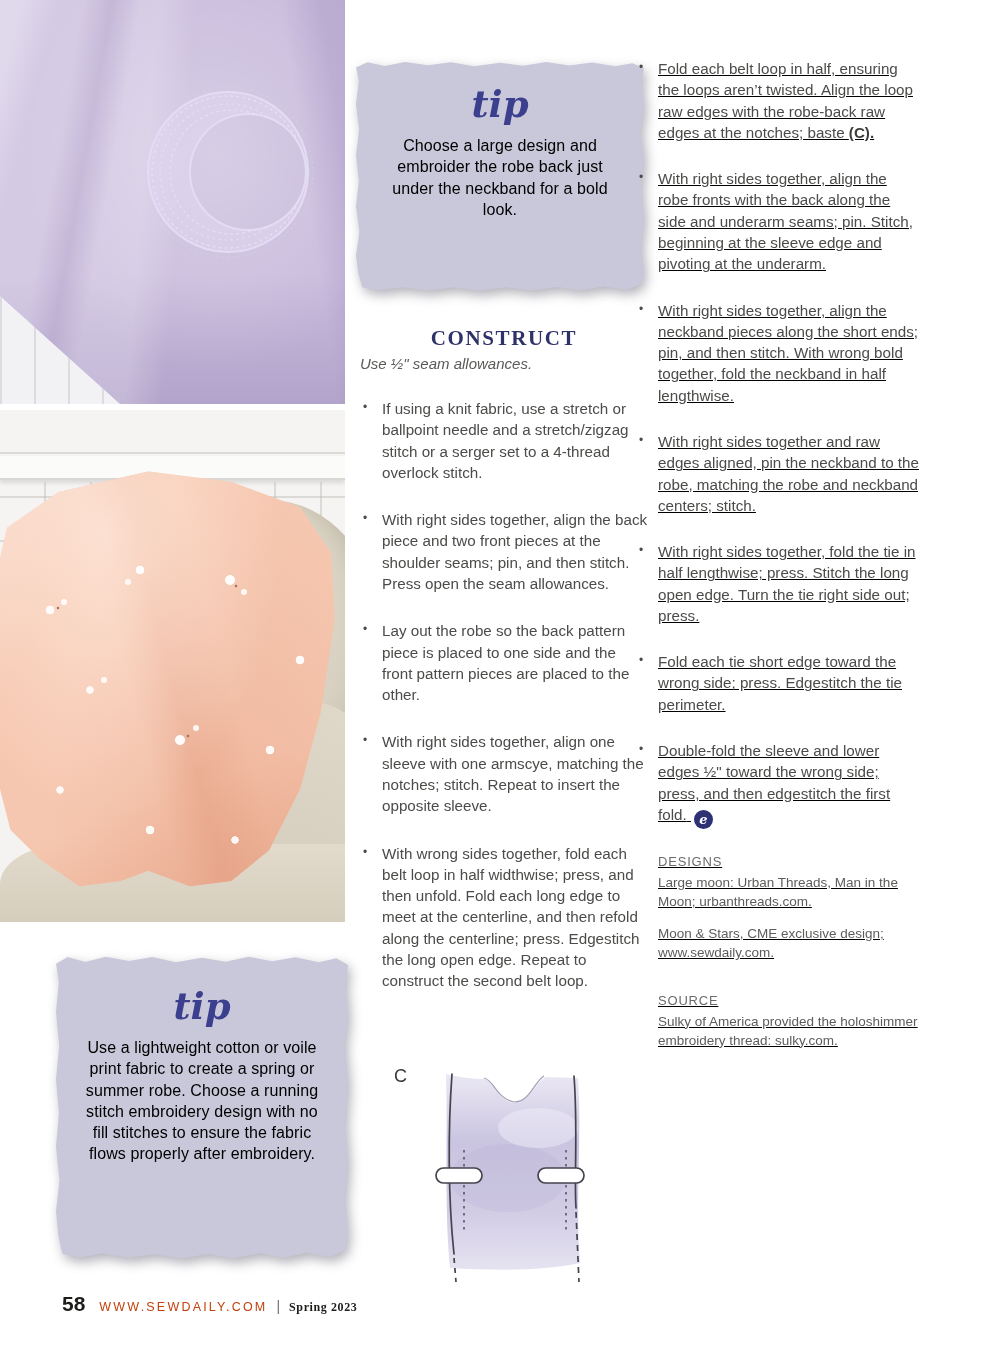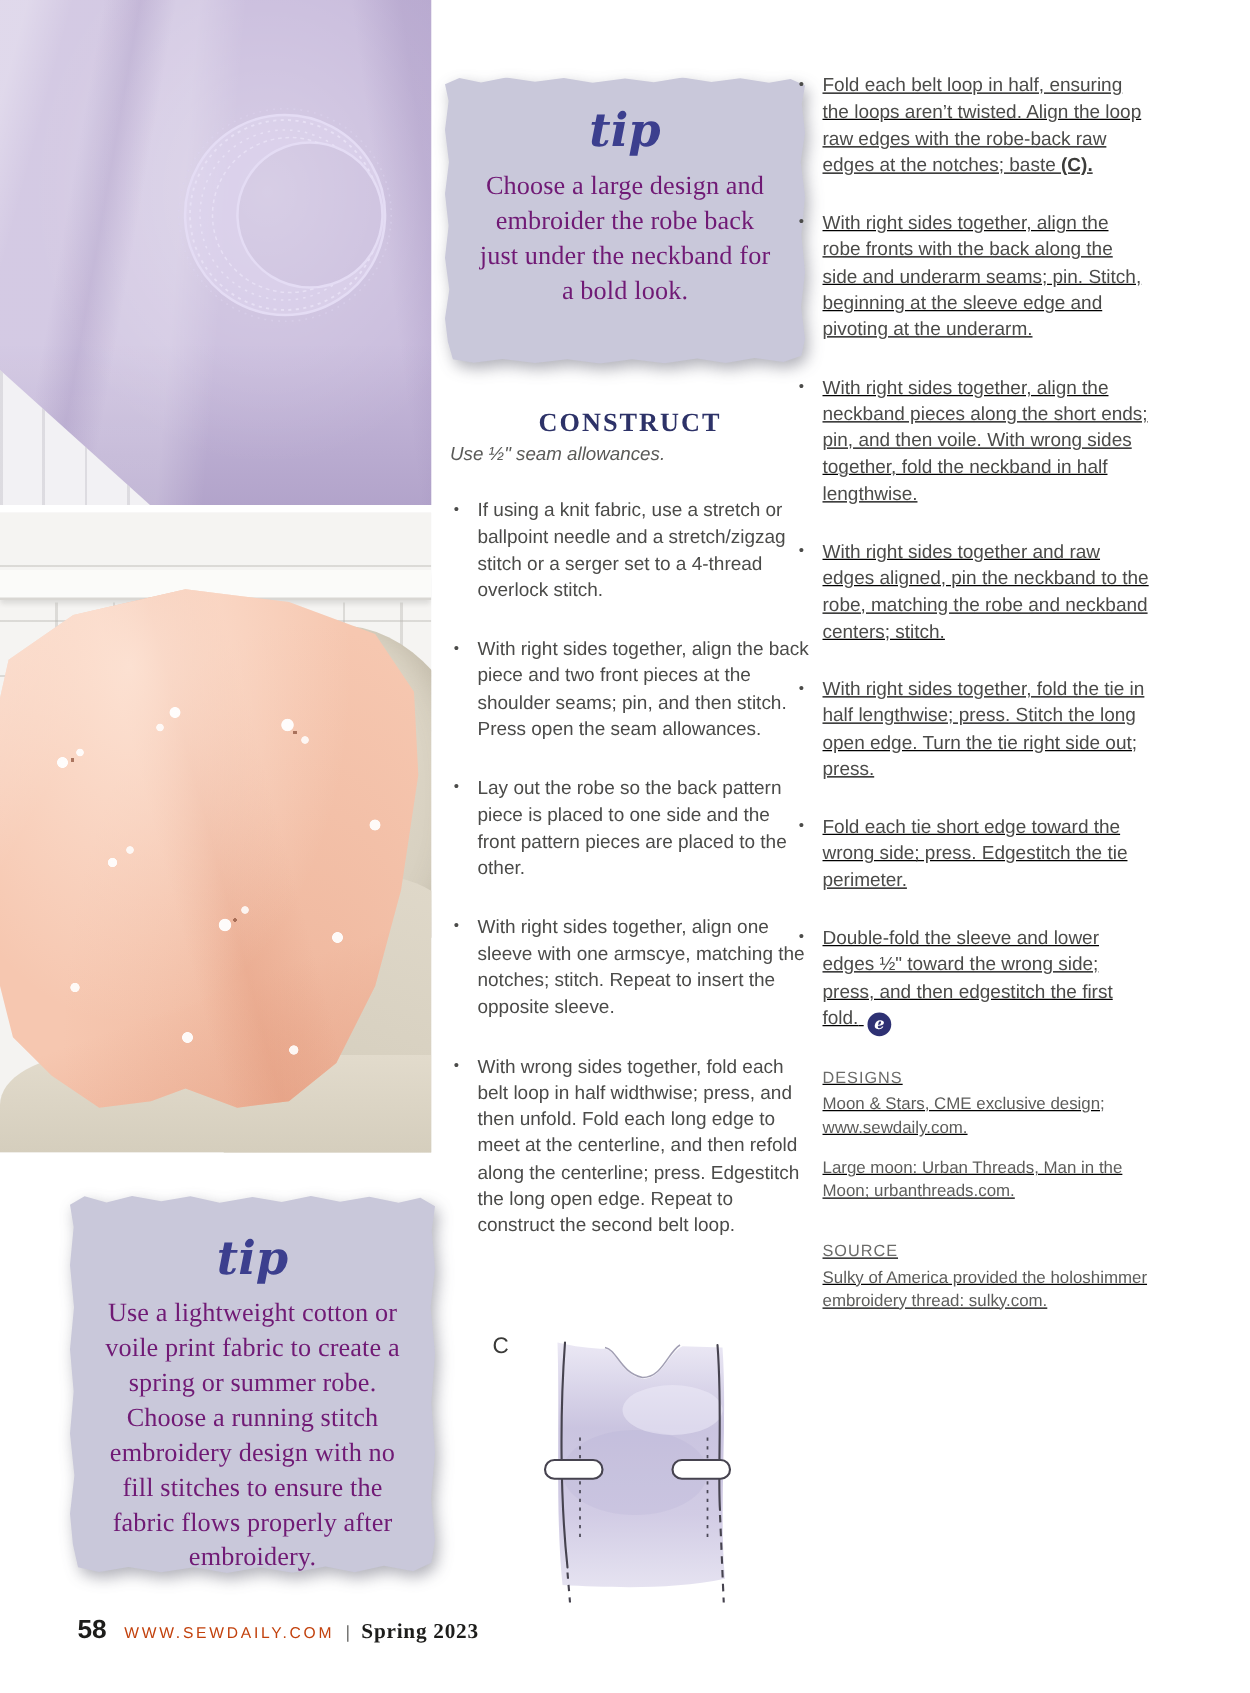--- a/index.html
+++ b/index.html
@@ -101,22 +101,22 @@
     text-align:center;
     clip-path:polygon(0% 3.2%, 4% 1%, 10% 2.6%, 17% .9%, 25% 2.3%, 33% 1%, 41% 2.7%, 50% 1.2%, 58% 2.5%, 66% .9%, 74% 2.4%, 82% 1.1%, 90% 2.7%, 96% 1.4%, 100% 3.6%, 99.1% 10%, 100% 20%, 98.8% 30%, 100% 42%, 99% 55%, 100% 68%, 98.9% 80%, 100% 91%, 99% 96.8%, 94% 99%, 86% 97.6%, 78% 99.3%, 70% 97.8%, 61% 99.4%, 52% 98%, 43% 99.5%, 34% 98%, 25% 99.3%, 16% 97.9%, 8% 99.2%, 2.2% 98%, .8% 92%, 0% 84%, 1.2% 74%, 0% 63%, 1% 52%, 0% 41%, 1.1% 30%, 0% 19%, 1% 9%);
   }
   .tip-top { left:356px; top:60px; width:288px; height:232px; }
   .tip-bottom { left:56px; top:954px; width:292px; height:306px; }
   .tip-head {
     font-family:"DejaVu Serif", serif; font-style:italic; font-weight:bold;
     font-size:37px; color:#3c3f8e; line-height:1; margin-bottom:12px;text-align:center;
   }
   .tip-body {
-    font-family:Liberation Serif, serif; font-size:21px; line-height:1.33;
-    color:#701a75; letter-spacing:.1px;
+    font-family:Liberation Sans, sans-serif; font-size:16px; line-height:1.33;
+    color:#000000; letter-spacing:.1px;
   }
   .tip-bottom .tip-head { margin-top:8px; }
 
   
   .construct-col { position:absolute; left:360px; top:326px; width:288px; }
   .construct-head {
     font-family:"Liberation Serif", serif; font-weight:bold; font-size:21px;
     letter-spacing:1.6px; color:#2d3268;text-align:center;
   }
   .construct-sub {
@@ -153,21 +153,21 @@
   .diagram { position:absolute; left:388px; top:1058px; width:232px; height:240px; }
   .diagram-label {
     position:absolute; left:6px; top:8px; font-size:18px; color:#3a3a38;
   }
 
   
   .footer { position:absolute; left:62px; top:1292px; display:flex; align-items:baseline; }
   .footer .pagenum { font-weight:bold; font-size:21px; color:#1d1d1b; margin-right:14px; }
   .footer .site { font-size:12.5px; letter-spacing:2.2px; color:#c2410c; }
   .footer .sep { margin:0 9px; color:#6f6f6d; font-size:14px; }
-  .footer .issue { font-family:"Liberation Serif", serif; font-weight:bold; font-size:17px; color:#1d1d1b; letter-spacing:.6px; }
+  .footer .issue { font-family:"Liberation Serif", serif; font-weight:bold; font-size:12px; color:#1d1d1b; letter-spacing:.6px; }
 </style>
 </head>
 <body>
 
 <div class="page">
 
   <div class="photo photo1">
     <svg class="moon-svg" width="345" height="404" viewBox="0 0 345 404">
       <defs>
         <clipPath id="crescentClip">
@@ -245,35 +245,35 @@
       <path d="M178,92 L178,174" fill="none" stroke="#4a4756" stroke-width="1.4" stroke-dasharray="2.5 4.5"></path>
       <rect x="48" y="110" width="46" height="15" rx="7.5" fill="#ffffff" stroke="#46434f" stroke-width="1.7"></rect>
       <rect x="150" y="110" width="46" height="15" rx="7.5" fill="#ffffff" stroke="#46434f" stroke-width="1.7"></rect>
     </svg>
   </div>
 
   <div class="right-col">
     <ul class="steps">
       <li><span>Fold each belt loop in half, ensuring the loops aren’t twisted. Align the loop raw edges with the robe-back raw edges at the notches; baste </span><b>(C).</b></li>
       <li><span>With right sides together, align the robe fronts with the back along the side and underarm seams; pin. Stitch, beginning at the sleeve edge and pivoting at the underarm.</span></li>
-      <li><span>With right sides together, align the neckband pieces along the short ends; pin, and then voile. With wrong sides together, fold the neckband in half lengthwise.</span></li>
+      <li><span>With right sides together, align the neckband pieces along the short ends; pin, and then stitch. With wrong bold together, fold the neckband in half lengthwise.</span></li>
       <li><span>With right sides together and raw edges aligned, pin the neckband to the robe, matching the robe and neckband centers; stitch.</span></li>
       <li><span>With right sides together, fold the tie in half lengthwise; press. Stitch the long open edge. Turn the tie right side out; press.</span></li>
       <li><span>Fold each tie short edge toward the wrong side; press. Edgestitch the tie perimeter.</span></li>
       <li><span>Double-fold the sleeve and lower edges ½" toward the wrong side; press, and then edgestitch the first fold.</span>
         <span class="endmark">
             <span>e</span>
           </span>
       </li>
     </ul>
 
     <div class="credits">
       <div class="credit-head">DESIGNS</div>
+      <p class="credit-body">Large moon: Urban Threads, Man in the Moon; urbanthreads.com.</p>
       <p class="credit-body">Moon &amp; Stars, CME exclusive design; www.sewdaily.com.</p>
-      <p class="credit-body">Large moon: Urban Threads, Man in the Moon; urbanthreads.com.</p>
       <div class="credit-head credit-gap">SOURCE</div>
       <p class="credit-body">Sulky of America provided the holoshimmer embroidery thread: sulky.com.</p>
     </div>
   </div>
 
   <div class="footer">
     <span class="pagenum">58</span>
     <span class="site">WWW.SEWDAILY.COM</span>
     <span class="sep">|</span>
     <span class="issue">Spring 2023</span>

